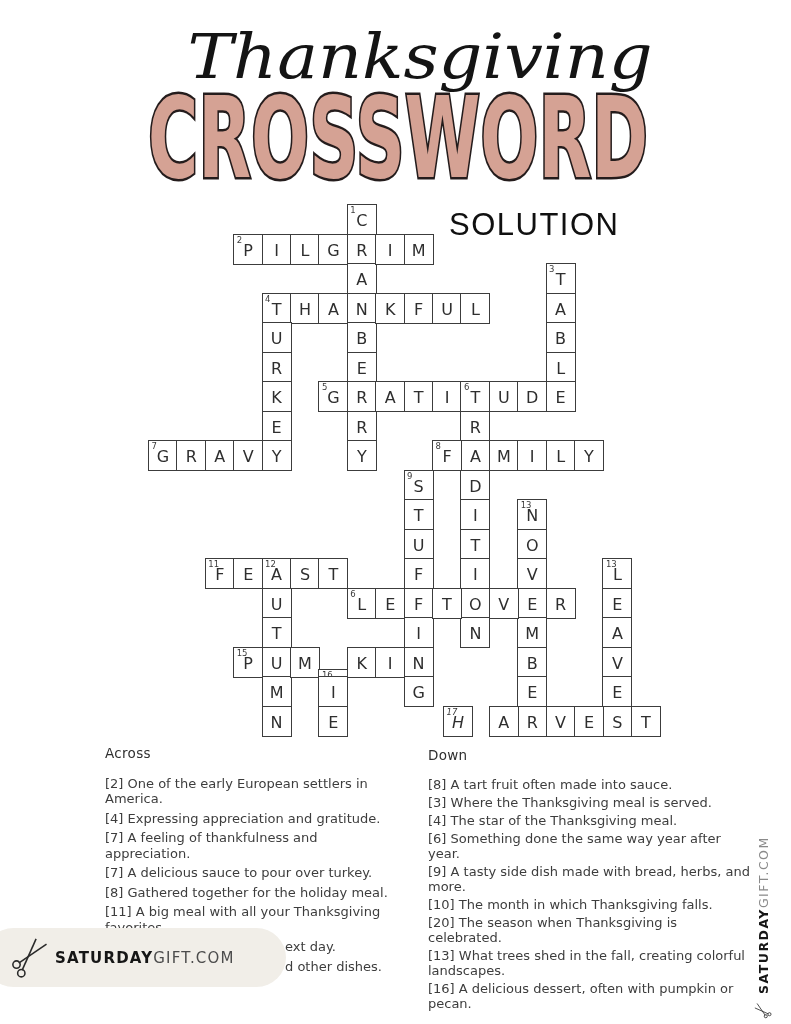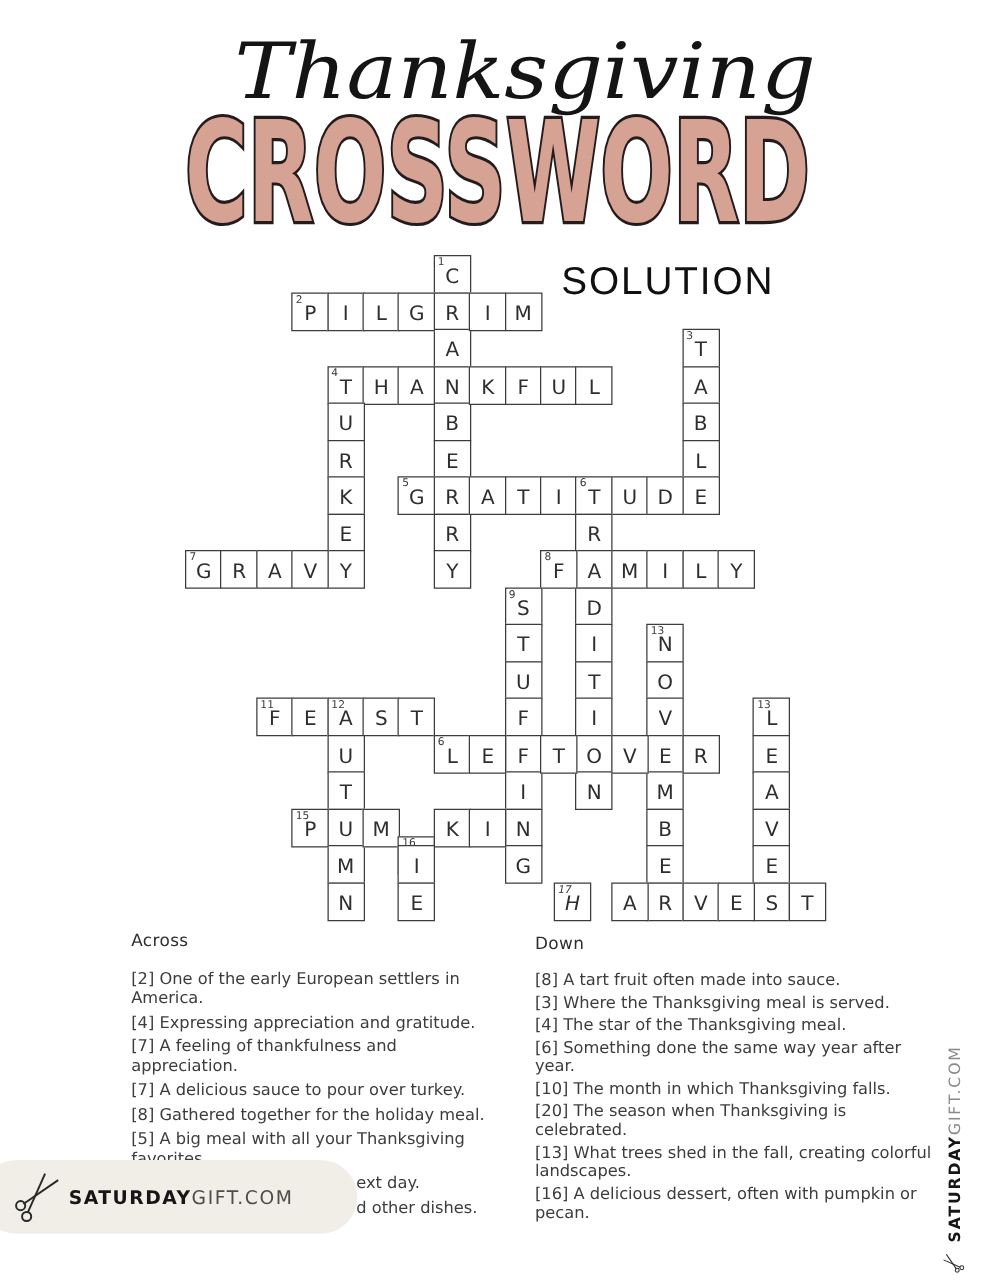--- a/index.html
+++ b/index.html
@@ -404,33 +404,34 @@
     </div>
 
   <section class="clues across">
     <h3>Across</h3>
     <div id="across-list">
         <div class="clue">[2] One of the early European settlers in America.</div>
         <div class="clue">[4] Expressing appreciation and gratitude.</div>
         <div class="clue">[7] A feeling of thankfulness and appreciation.</div>
         <div class="clue">[7] A delicious sauce to pour over turkey.</div>
         <div class="clue">[8] Gathered together for the holiday meal.</div>
-        <div class="clue">[5] A big meal with all your Thanksgiving favorites.</div>
+        <div class="clue">[11] A big meal with all your Thanksgiving favorites.</div>
         <div class="clue fragment">ext day.</div>
         <div class="clue fragment">d other dishes.</div>
       </div>
   </section>
 
   <section class="clues down">
     <h3>Down</h3>
     <div id="down-list">
         <div class="clue">[8] A tart fruit often made into sauce.</div>
         <div class="clue">[3] Where the Thanksgiving meal is served.</div>
         <div class="clue">[4] The star of the Thanksgiving meal.</div>
         <div class="clue">[6] Something done the same way year after year.</div>
+        <div class="clue">[9] A tasty side dish made with bread, herbs, and more.</div>
         <div class="clue">[10] The month in which Thanksgiving falls.</div>
         <div class="clue">[20] The season when Thanksgiving is celebrated.</div>
         <div class="clue">[13] What trees shed in the fall, creating colorful landscapes.</div>
         <div class="clue">[16] A delicious dessert, often with pumpkin or pecan.</div>
       </div>
   </section>
 
   <div class="wm-pill">
     <svg class="scissors" width="40" height="42" viewBox="0 0 46 48" fill="none" stroke="#2a2a2a" stroke-width="1.8">
       <path d="M42 8 L10 30"></path>

